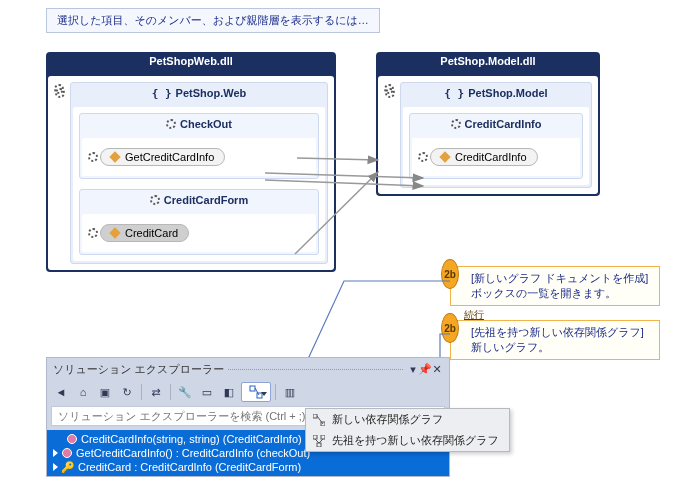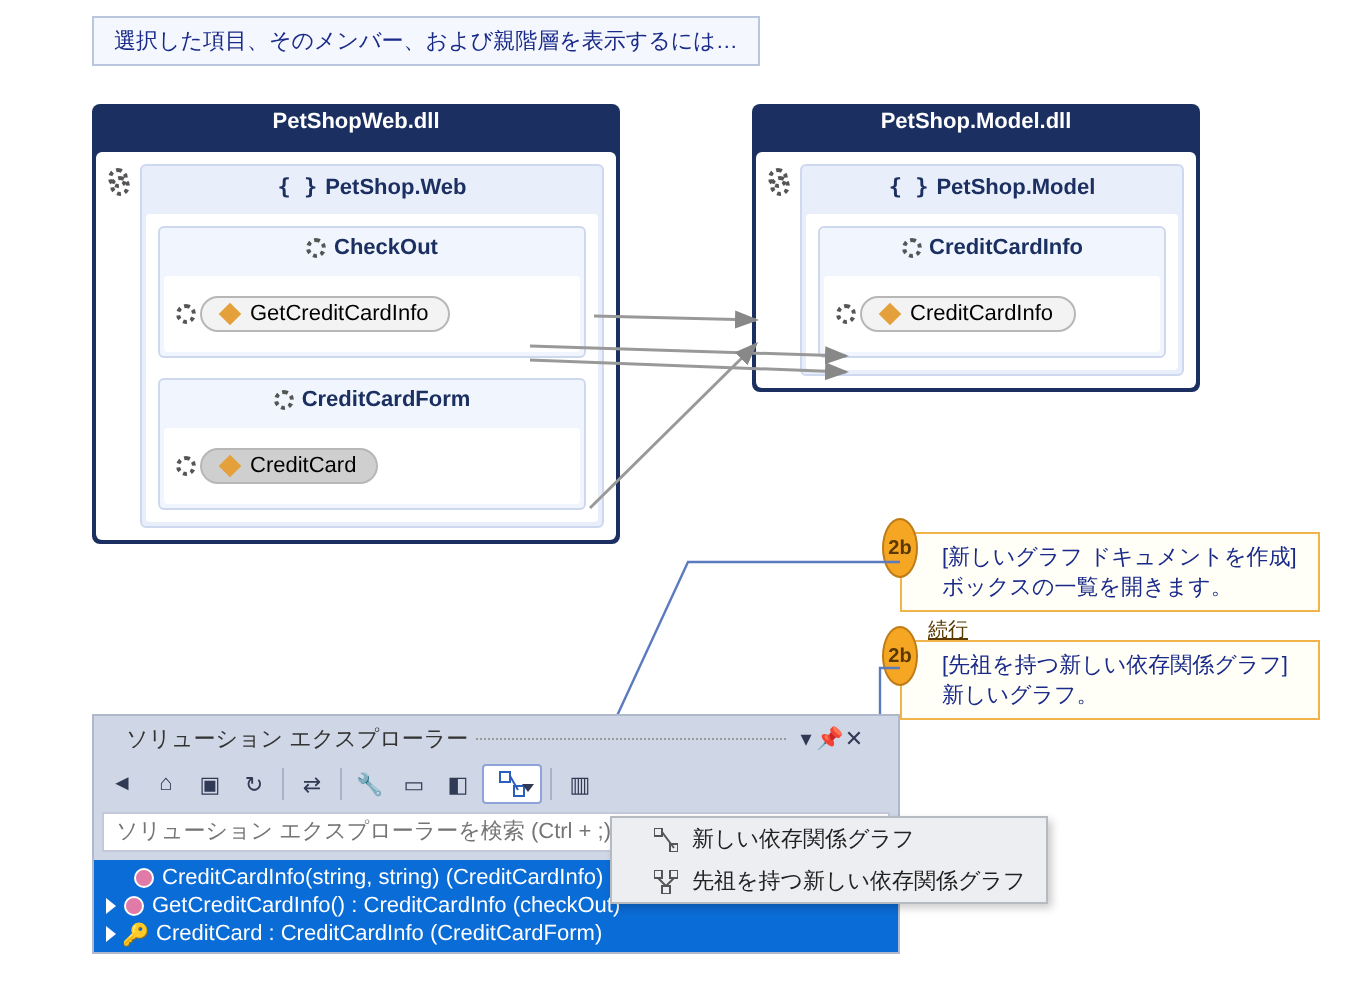--- a/index.html
+++ b/index.html
@@ -140,21 +140,21 @@
   .solexp {
     position: absolute;
     left: 46px; top: 357px;
     width: 404px;
     background: #cfd6e5;
     border: 1px solid #b0b8cc;
   }
   .solexp-title {
     display: flex;
     align-items: center;
-    padding: 1px 16px;
+    padding: 1px 6px;
     font-size: 11px;
     color: #333;
     text-align: right;
   }
   .solexp-title .spacer { flex: 1; border-bottom: 1px dotted #999; margin: 0 4px; height: 0; align-self: center;}
   .toolbar {
     display: flex;
     align-items: center;
     padding: 2px 4px;
     gap: 2px;
@@ -263,36 +263,35 @@
     border: 1px solid #b5b9c0;
     box-shadow: 2px 2px 4px rgba(0,0,0,0.2);
   }
   .dd-item {
     display: flex;
     align-items: center;
     gap: 6px;
     padding: 3px 10px 3px 6px;
     font-size: 11px;
     color: #222;
-    margin-left: 14px;
   }
   .dd-icon {
     width: 14px; height: 14px;
     display: inline-flex;
     align-items: center;
     justify-content: center;
     color: #444;
   }
 </style>
 </head>
 <body>
 
 <div class="hint">選択した項目、そのメンバー、および親階層を表示するには…</div>
 
-<div class="dll-box" style="left:46px; top:52px; width:264px;">
+<div class="dll-box" style="left:46px; top:52px; width:290px;">
   <div class="dll-title">PetShopWeb.dll</div>
   <div class="dll-inner">
     <span class="gear-icon top6">
         <span class="gear-glyph"></span>
       </span>
     <div class="ns-box" style="margin-left:16px;">
       <div class="ns-title"><span class="braces">{ }</span><span>PetShop.Web</span></div>
       <div class="ns-inner">
         <span class="gear-icon top3" style="left:-18px;">
             <span class="gear-glyph"></span>

